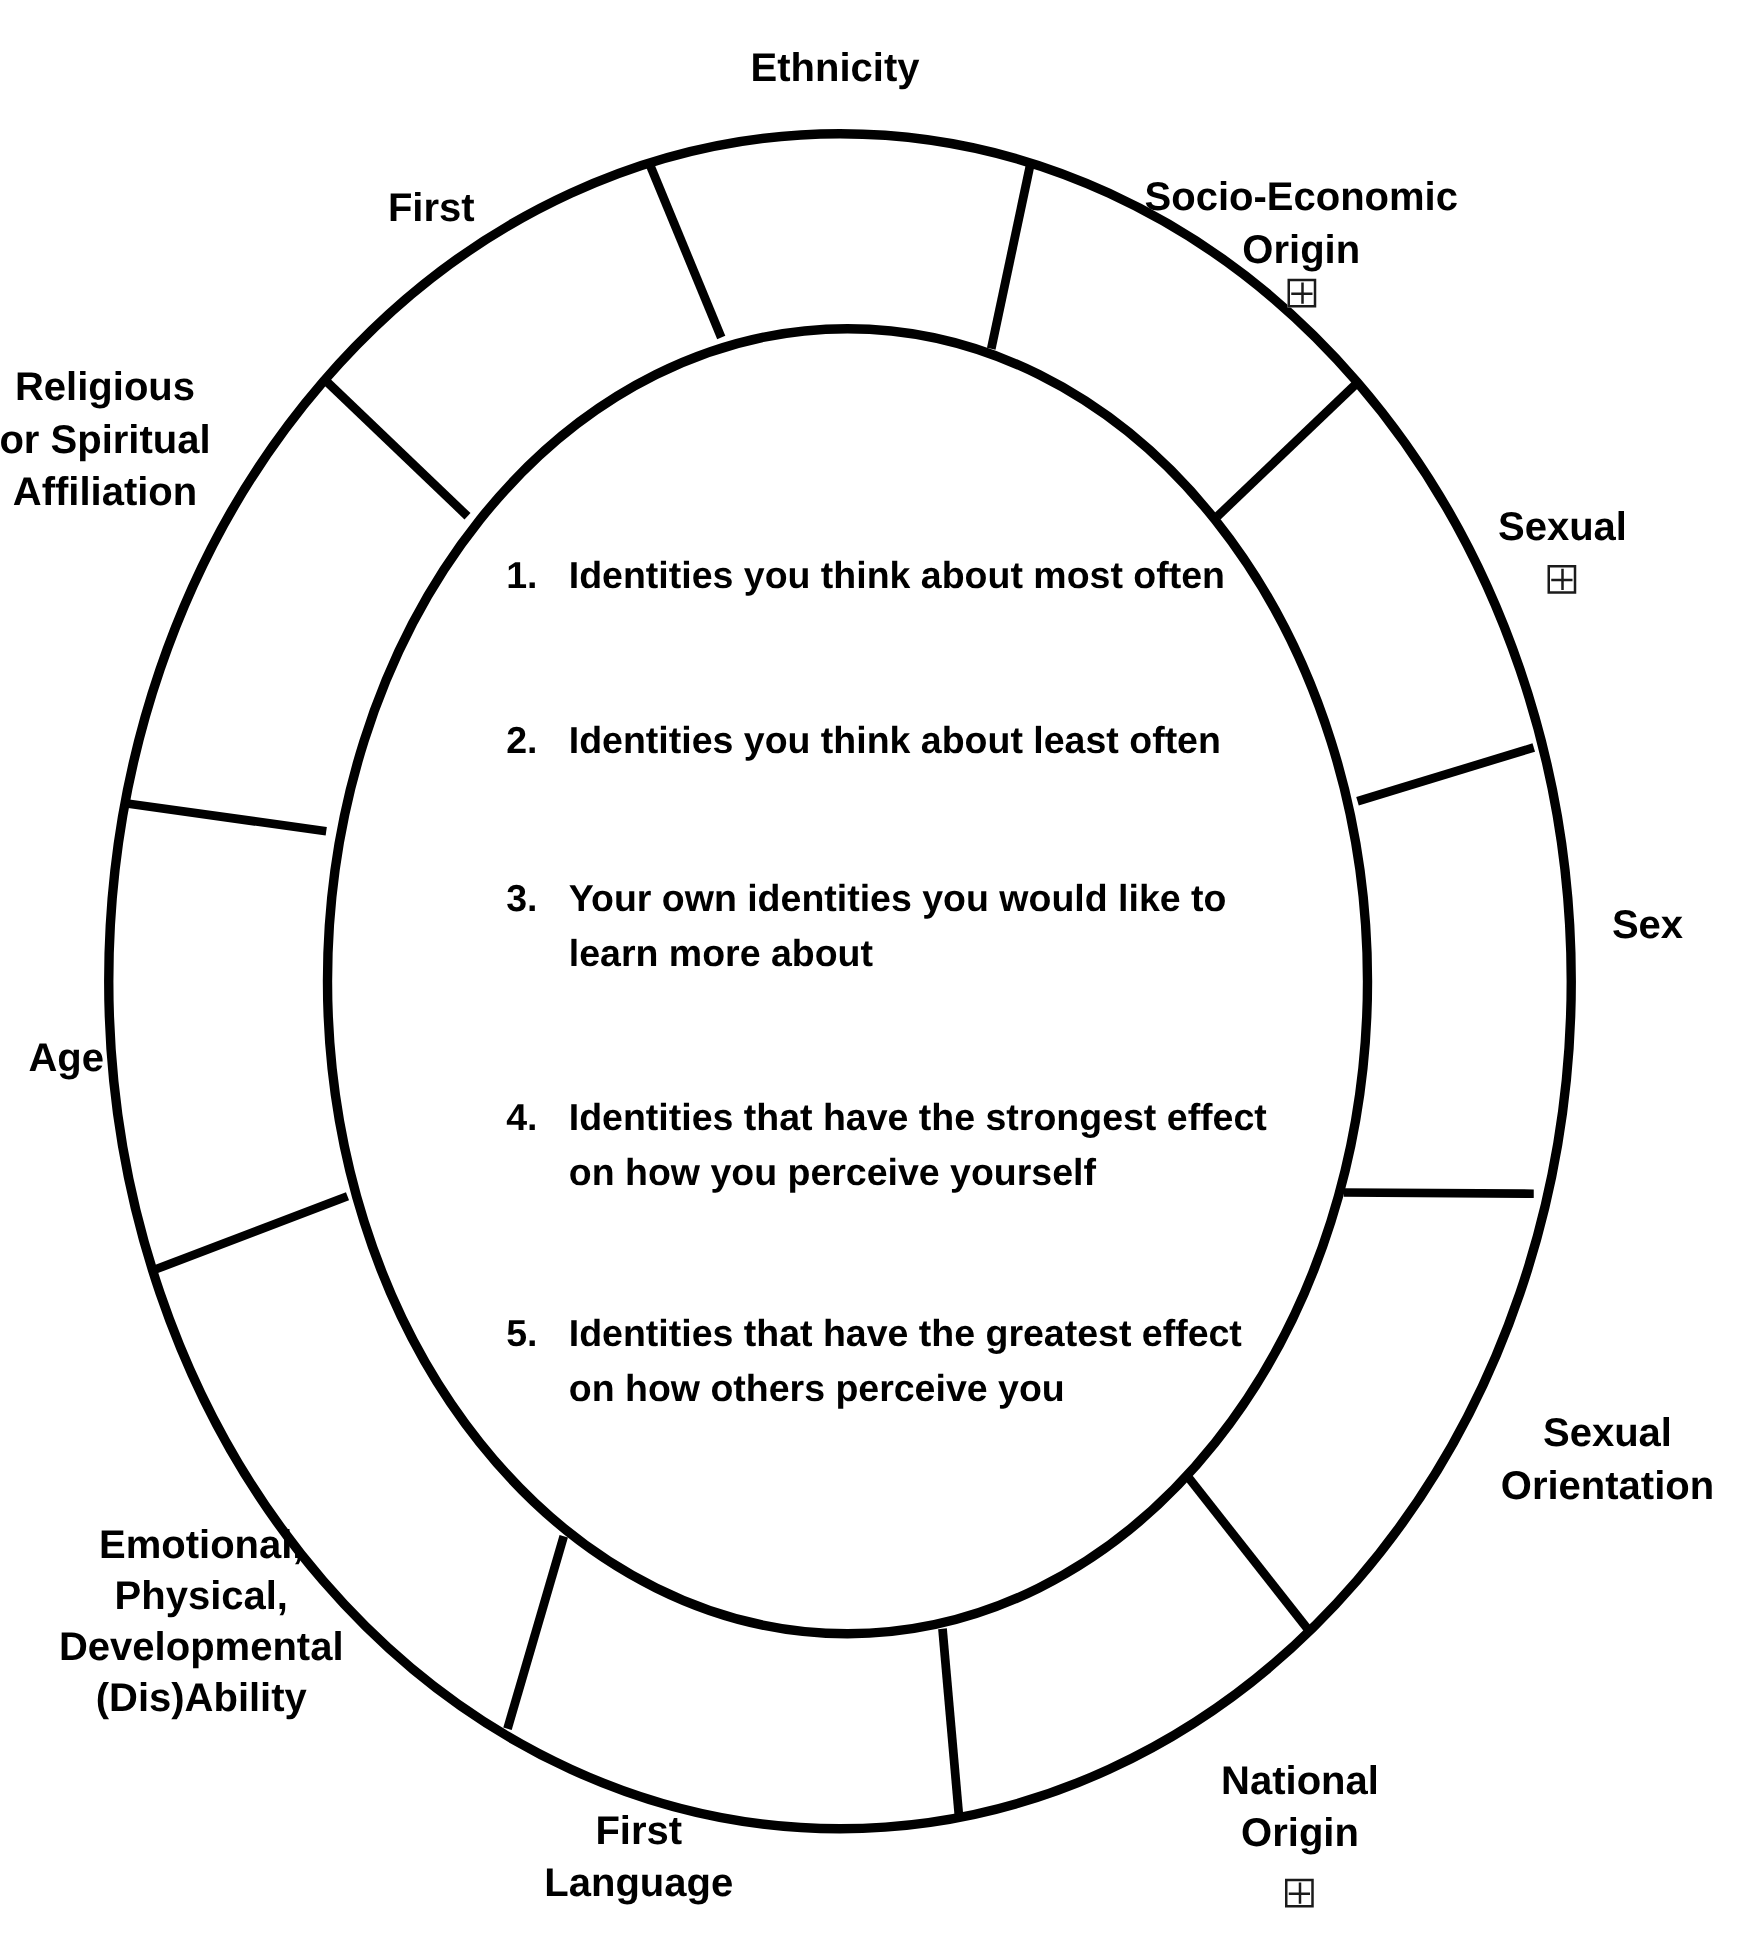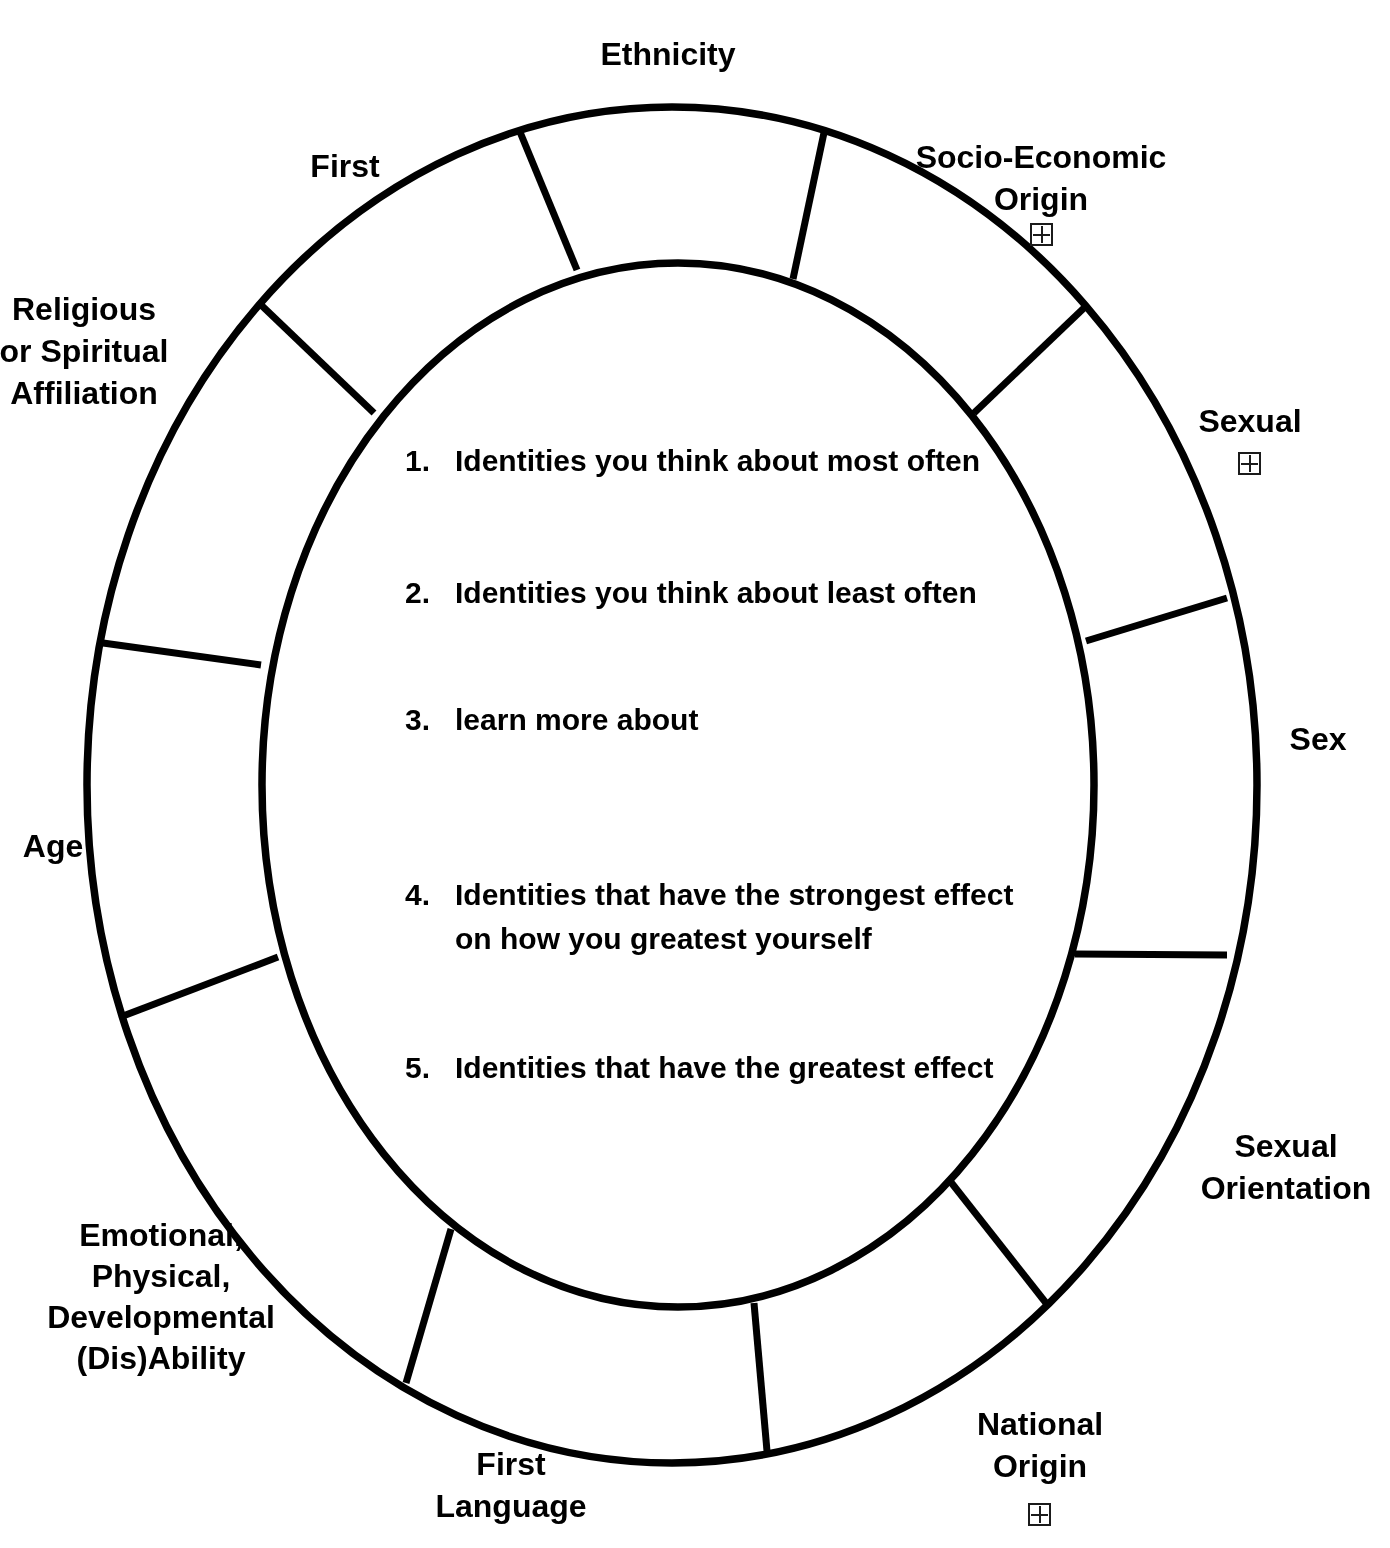--- a/index.html
+++ b/index.html
@@ -150,32 +150,34 @@
   <div class="prompt" style="top:571px;">
     <span class="num">2.</span>
     <span class="lines">
       <div>Identities you think about least often</div>
     </span>
   </div>
 
   <div class="prompt" style="top:698px;">
     <span class="num">3.</span>
     <span class="lines">
+      <div>Your own identities you would like to</div>
       <div>learn more about</div>
     </span>
   </div>
 
   <div class="prompt" style="top:873px;">
     <span class="num">4.</span>
     <span class="lines">
       <div>Identities that have the strongest effect</div>
-      <div>on how you greatest yourself</div>
+      <div>on how you perceive yourself</div>
     </span>
   </div>
 
   <div class="prompt" style="top:1046px;">
     <span class="num">5.</span>
     <span class="lines">
       <div>Identities that have the greatest effect</div>
+      <div>on how others perceive you</div>
     </span>
   </div>
 
 </div>
 
 </body></html>

